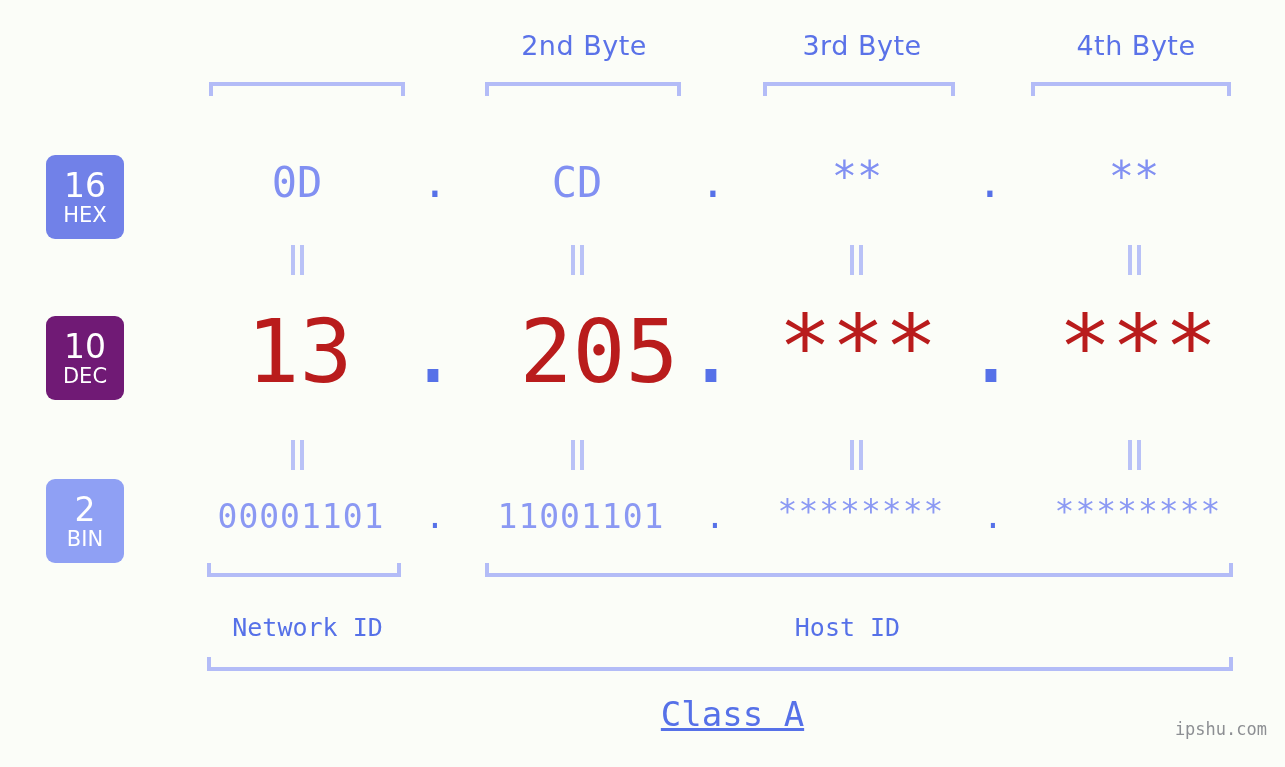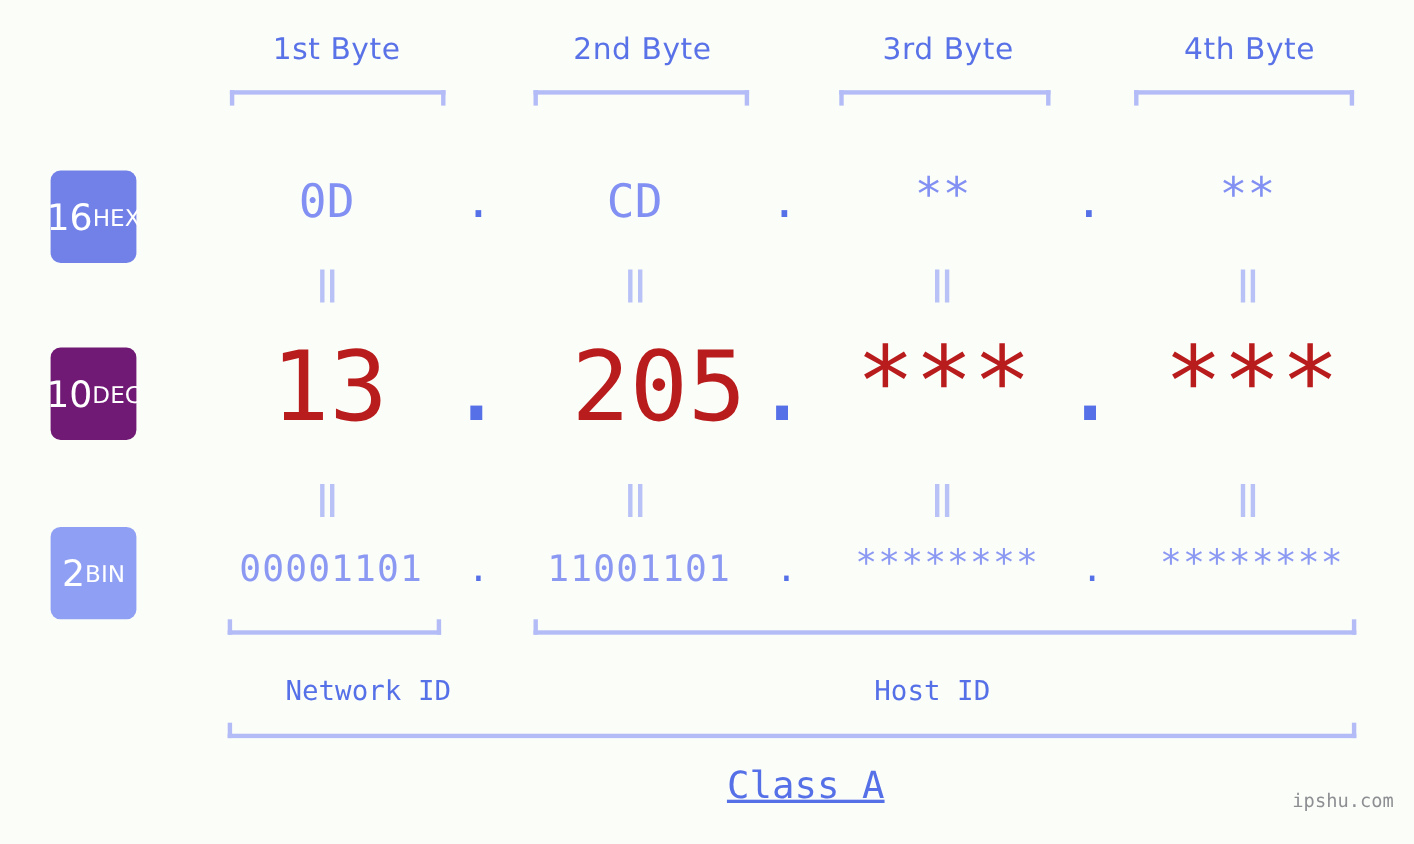--- a/index.html
+++ b/index.html
@@ -52,21 +52,21 @@
 
   
   .base-badge {
     position: absolute;
     left: 46px;
     width: 78px;
     height: 84px;
     border-radius: 9px;
     color: #ffffff;
     display: flex;
-    flex-direction: row;
+    flex-direction: column;
     align-items: center;
     justify-content: center;
     font-family: "DejaVu Sans", sans-serif;
     line-height: 1;
   }
   .base-badge .num {
     font-size: 33px;
     font-weight: 400;
     letter-spacing: 0px;
   }
@@ -157,21 +157,20 @@
     font-size: 17px;
     color: #8d8f93;
     white-space: nowrap;
   }
 </style>
 </head>
 <body>
 
 <div class="stage">
 
-  <div class="byte-header" style="left:196px; width:220px;">1st Byte</div>
   <div class="byte-header" style="left:474px; width:220px;">2nd Byte</div>
   <div class="byte-header" style="left:752px; width:220px;">3rd Byte</div>
   <div class="byte-header" style="left:1026px; width:220px;">4th Byte</div>
 
   <div class="bracket-top" style="left:209px; top:82px; width:196px;"></div>
   <div class="bracket-top" style="left:485px; top:82px; width:196px;"></div>
   <div class="bracket-top" style="left:763px; top:82px; width:192px;"></div>
   <div class="bracket-top" style="left:1031px; top:82px; width:200px;"></div>
 
   <div class="base-badge" style="top:155px; background:#7181e8;">
@@ -247,21 +246,21 @@
     <div class="value-cell" style="left:477px; top:497px; width:208px;">11001101</div>
     <div class="dot-sep" style="left:672px; top:497px; width:86px;">.</div>
     <div class="value-cell" style="left:757px; top:492px; width:208px;">********</div>
     <div class="dot-sep" style="left:950px; top:497px; width:86px;">.</div>
     <div class="value-cell" style="left:1034px; top:492px; width:208px;">********</div>
   </div>
 
   <div class="bracket-bottom" style="left:207px; top:563px; width:194px;"></div>
   <div class="bracket-bottom" style="left:485px; top:563px; width:748px;"></div>
 
-  <div class="section-label" style="left:205px; top:613px; width:205px;text-align:right;">Network ID</div>
+  <div class="section-label" style="left:205px; top:613px; width:205px;">Network ID</div>
   <div class="section-label" style="left:745px; top:613px; width:205px;">Host ID</div>
 
   <div class="bracket-bottom" style="left:207px; top:657px; width:1026px;"></div>
   <div class="class-label" style="left:590px; top:694px; width:285px;">Class A</div>
 
   <div class="watermark">ipshu.com</div>
 
 </div>
 
 </body></html>

